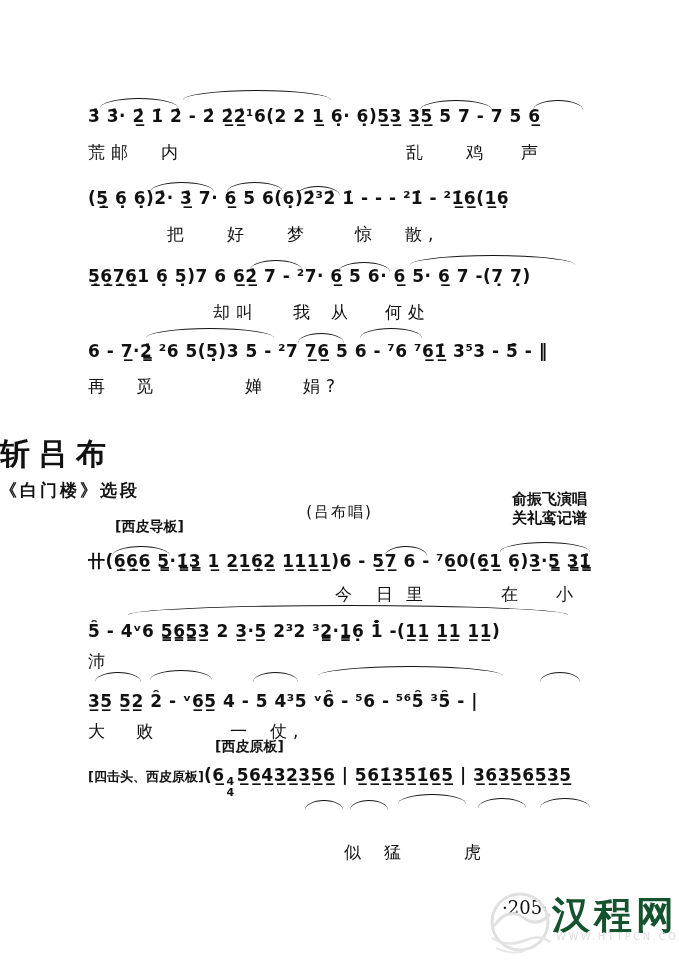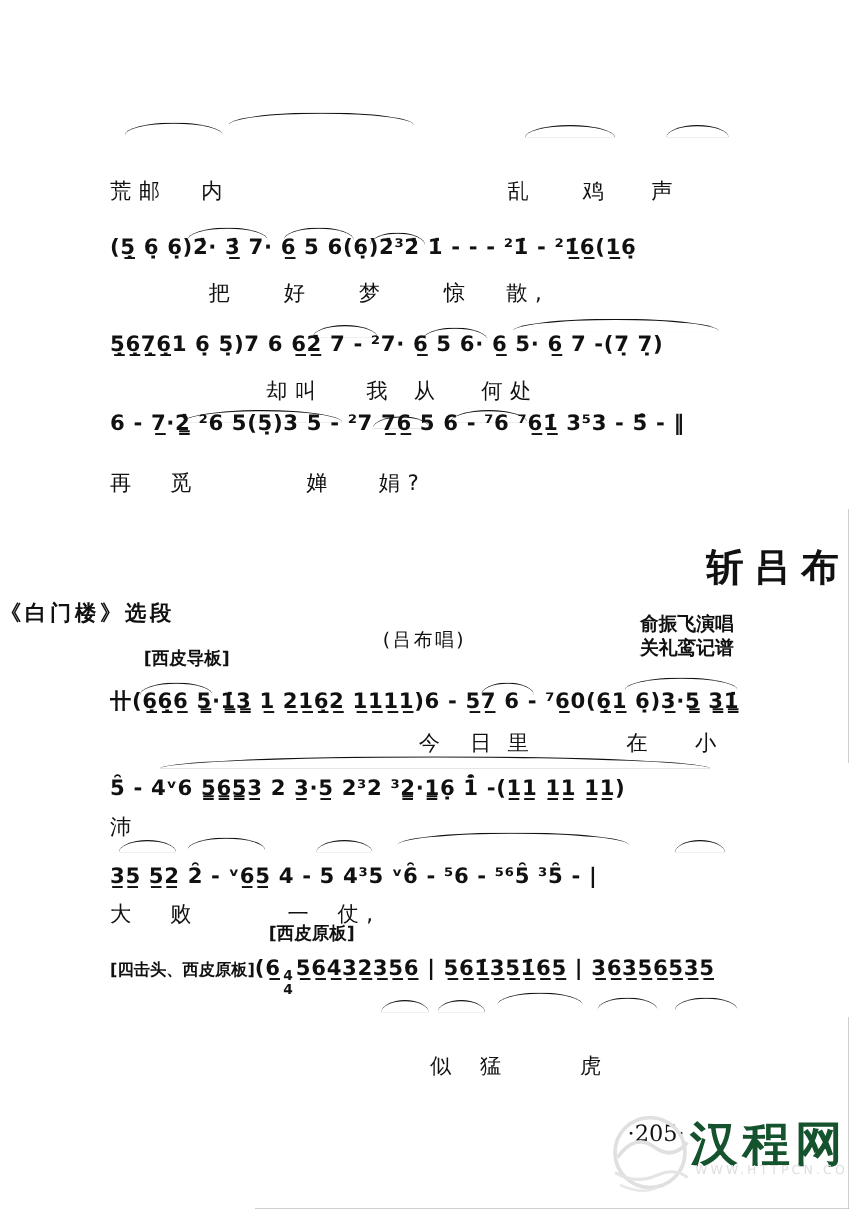--- a/index.html
+++ b/index.html
@@ -28,21 +28,21 @@
   }
   
   .slur {
     position:absolute; height:9px;
     border-top:1.7px solid #111;
     border-radius:50% 50% 0 0 / 100% 100% 0 0;
   }
   
   .title {
     position:absolute; left:0; top:434px; width:100%;
-    text-align:right; font-size:30px; font-weight:bold; letter-spacing:8px;
+    text-align:left; font-size:30px; font-weight:bold; letter-spacing:8px;
   }
   .subtitle {
     position:absolute; left:0; top:479px; width:100%;
     text-align:left; font-size:17px; font-weight:bold; letter-spacing:3px;
   }
   .perf-note {
     position:absolute; left:0; top:503px; width:100%;
     text-align:center; font-size:15px; letter-spacing:2px;
   }
   .credits {
@@ -55,40 +55,41 @@
   .wm { position:absolute; color:#dadada; }
   .wm-text { left:552px; top:890px; font-size:38px; font-weight:bold; letter-spacing:4px; color:#14532d; }
   .wm-url  { left:556px; top:931px; font-size:10px; letter-spacing:2.5px; color:#dedede; }
   .wm-logo { left:482px; top:888px; }
 </style>
 </head>
 <body>
 
 <div class="page">
 
+  <div class="nt" style="top:103px">3̇ 3̇·  2̲̇ 1̇ 2̇ - 2̇ 2̲̇2̲̇¹6(2 2 1̲ 6̣· 6̣)5̲3̲ 3̲5̲ 5 7 - 7 5 6̲</div>
   <span class="lyr" style="left:88px;top:141px">荒邮</span>
   <span class="lyr" style="left:161px;top:141px">内</span>
   <span class="lyr" style="left:406px;top:141px">乱</span>
   <span class="lyr" style="left:466px;top:141px">鸡</span>
   <span class="lyr" style="left:521px;top:141px">声</span>
 
   <div class="nt" style="top:185px">(5̲̣ 6̣ 6̣)2̇· 3̲̇ 7· 6̲ 5 6(6̣)2̇³2̇ 1̇ - - - ²1̇ - ²1̲̇6̲(1̲6̣</div>
   <span class="lyr" style="left:167px;top:223px">把</span>
   <span class="lyr" style="left:227px;top:223px">好</span>
   <span class="lyr" style="left:287px;top:223px">梦</span>
   <span class="lyr" style="left:355px;top:223px">惊</span>
   <span class="lyr" style="left:405px;top:223px">散,</span>
 
   <div class="nt" style="top:263px">5̲̣6̲̣7̲̣6̲̣1 6̣ 5̣)7 6 6̲2̲̇ 7 - ²7· 6̲ 5 6· 6̲ 5· 6̲ 7 -(7̣ 7̣)</div>
   <span class="lyr" style="left:213px;top:301px">却叫</span>
   <span class="lyr" style="left:293px;top:301px">我</span>
   <span class="lyr" style="left:331px;top:301px">从</span>
   <span class="lyr" style="left:385px;top:301px">何处</span>
 
-  <div class="nt" style="top:326px">6 - 7̲·2̳̇ ²6 5(5̣)3 5 - ²7 7̲6̲ 5 6 - ⁷6 ⁷6̲1̲̇ 3⁵3 - 5̑ - ‖</div>
+  <div class="nt" style="top:338px">6 - 7̲·2̳̇ ²6 5(5̣)3 5 - ²7 7̲6̲ 5 6 - ⁷6 ⁷6̲1̲̇ 3⁵3 - 5̑ - ‖</div>
   <span class="lyr" style="left:88px;top:375px">再</span>
   <span class="lyr" style="left:136px;top:375px">觅</span>
   <span class="lyr" style="left:245px;top:375px">婵</span>
   <span class="lyr" style="left:303px;top:375px">娟?</span>
 
   <div class="title">斩吕布</div>
   <div class="subtitle">《白门楼》选段</div>
   <div class="perf-note">(吕布唱)</div>
   <div class="credits">
     <div>俞振飞演唱</div>

